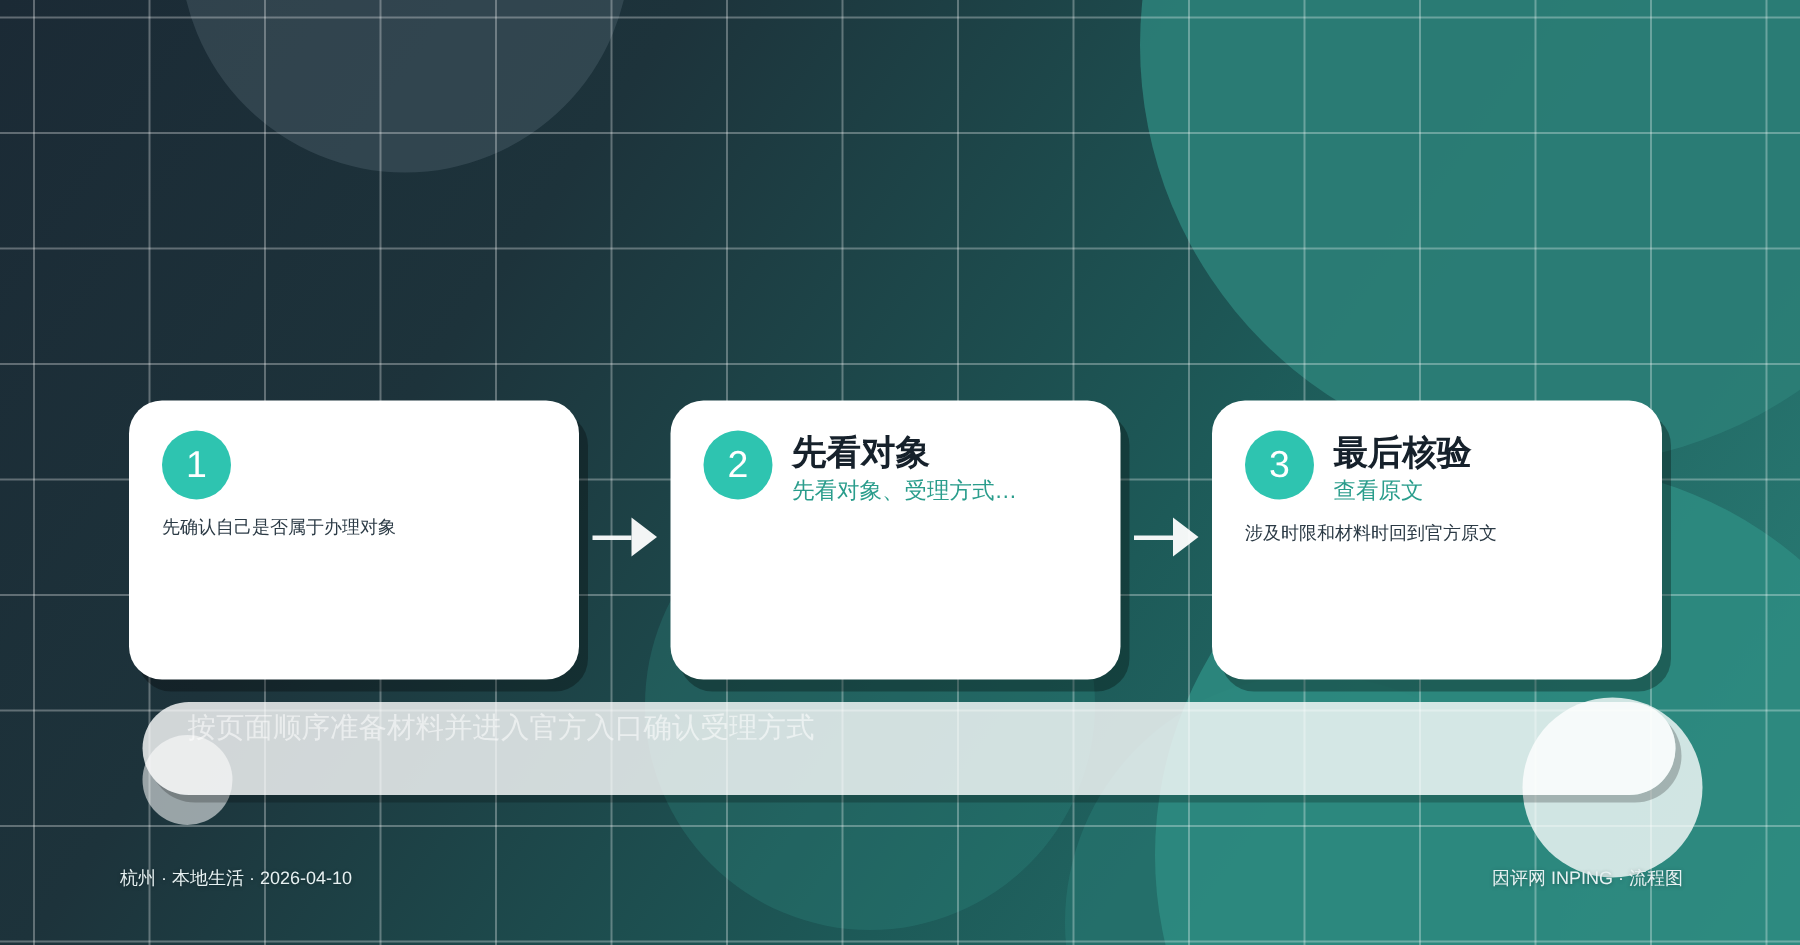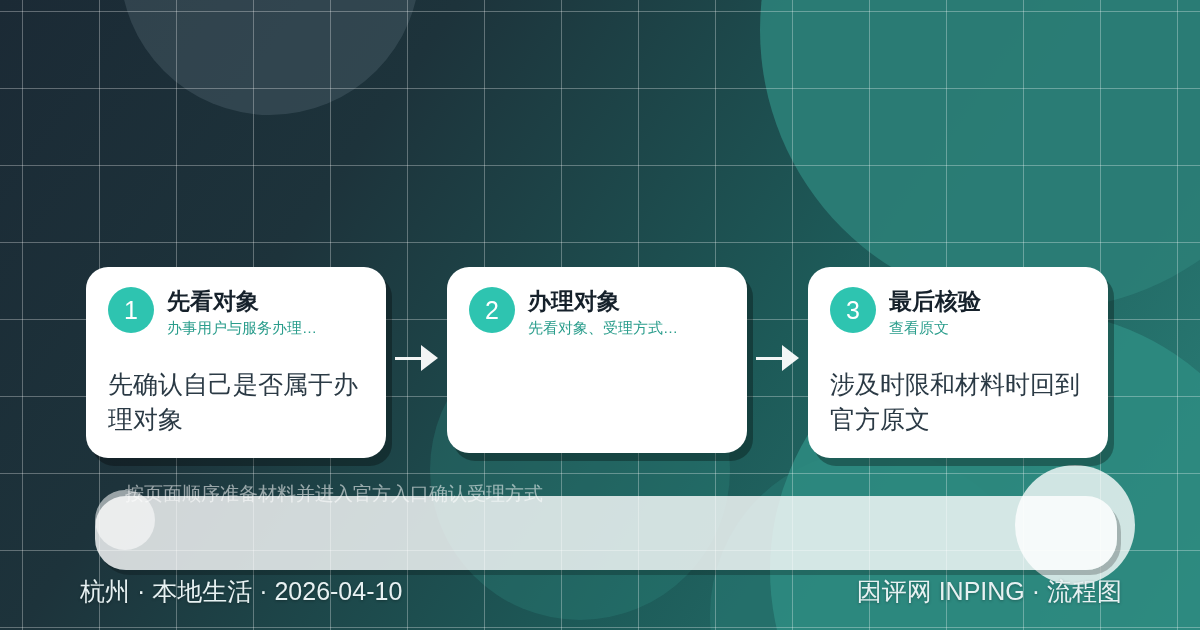--- a/index.html
+++ b/index.html
@@ -159,22 +159,22 @@
     margin-top: 5px;
     font-size: 15px;
     color: #2a9d8c;
     line-height: 1.2;
     white-space: nowrap;
     overflow: hidden;
     text-overflow: ellipsis;
     max-width: 215px;
   }
   .card-body {
-    margin-top: 30px;
-    font-size: 25px;
+    margin-top: 10px;
+    font-size: 12px;
     color: #2b3a45;
     line-height: 1.38;
   }
 
   .connector {
     width: 61px;
     align-self: flex-start;
     margin-top: 78px;
     display: flex;
     align-items: center;
@@ -192,49 +192,49 @@
     border-bottom: 13px solid transparent;
     border-left: 17px solid #ffffff;
     opacity: .95;
   }
 
   
   .summary {
     position: absolute;
     left: 95px;
     right: 83px;
-    top: 496px;
-    height: 74px;
+    top: 468px;
+    height: 62px;
     background: rgba(255,255,255,.80);
     border-radius: 31px;
     display: flex;
-    align-items: flex-start;
+    align-items: center;
     padding: 0 30px;
     z-index: 4;
     box-shadow: 4px 5px 0 rgba(0,0,0,.22);
   }
   .summary-text {
     font-size: 19px;
     color: rgba(255,255,255,.55);
     line-height: 1.2;
     position: relative;
     top: -13px;
   }
 
   
   .footer {
     position: absolute;
     left: 80px;
     right: 78px;
-    bottom: 22px;
+    bottom: 36px;
     display: flex;
     justify-content: space-between;
     align-items: center;
     color: #e7f1f2;
-    font-size: 25px;
+    font-size: 12px;
     z-index: 7;
     text-shadow: 0 1px 3px rgba(0,0,0,.3);
   }
 </style>
 </head>
 <body>
 
 <div class="poster">
 
   <div class="blob blob-tl"></div>
@@ -247,38 +247,34 @@
 
   <div class="blob blob-white"></div>
   <div class="blob blob-white2"></div>
 
 
   <div class="steps">
 
     <div class="card">
       <div class="card-head">
         <div class="badge">1</div>
-        <div class="head-text">
-          <div class="card-title">先看对象</div>
-          <div class="card-sub">办事用户与服务办理…</div>
-        </div>
       </div>
       <div class="card-body">先确认自己是否属于办理对象</div>
     </div>
 
     <div class="connector">
       <div class="arrow-line"></div>
       <div class="arrow-head"></div>
     </div>
 
     <div class="card">
       <div class="card-head">
         <div class="badge">2</div>
         <div class="head-text">
-          <div class="card-title">办理对象</div>
+          <div class="card-title">先看对象</div>
           <div class="card-sub">先看对象、受理方式…</div>
         </div>
       </div>
     </div>
 
     <div class="connector">
       <div class="arrow-line"></div>
       <div class="arrow-head"></div>
     </div>
 

